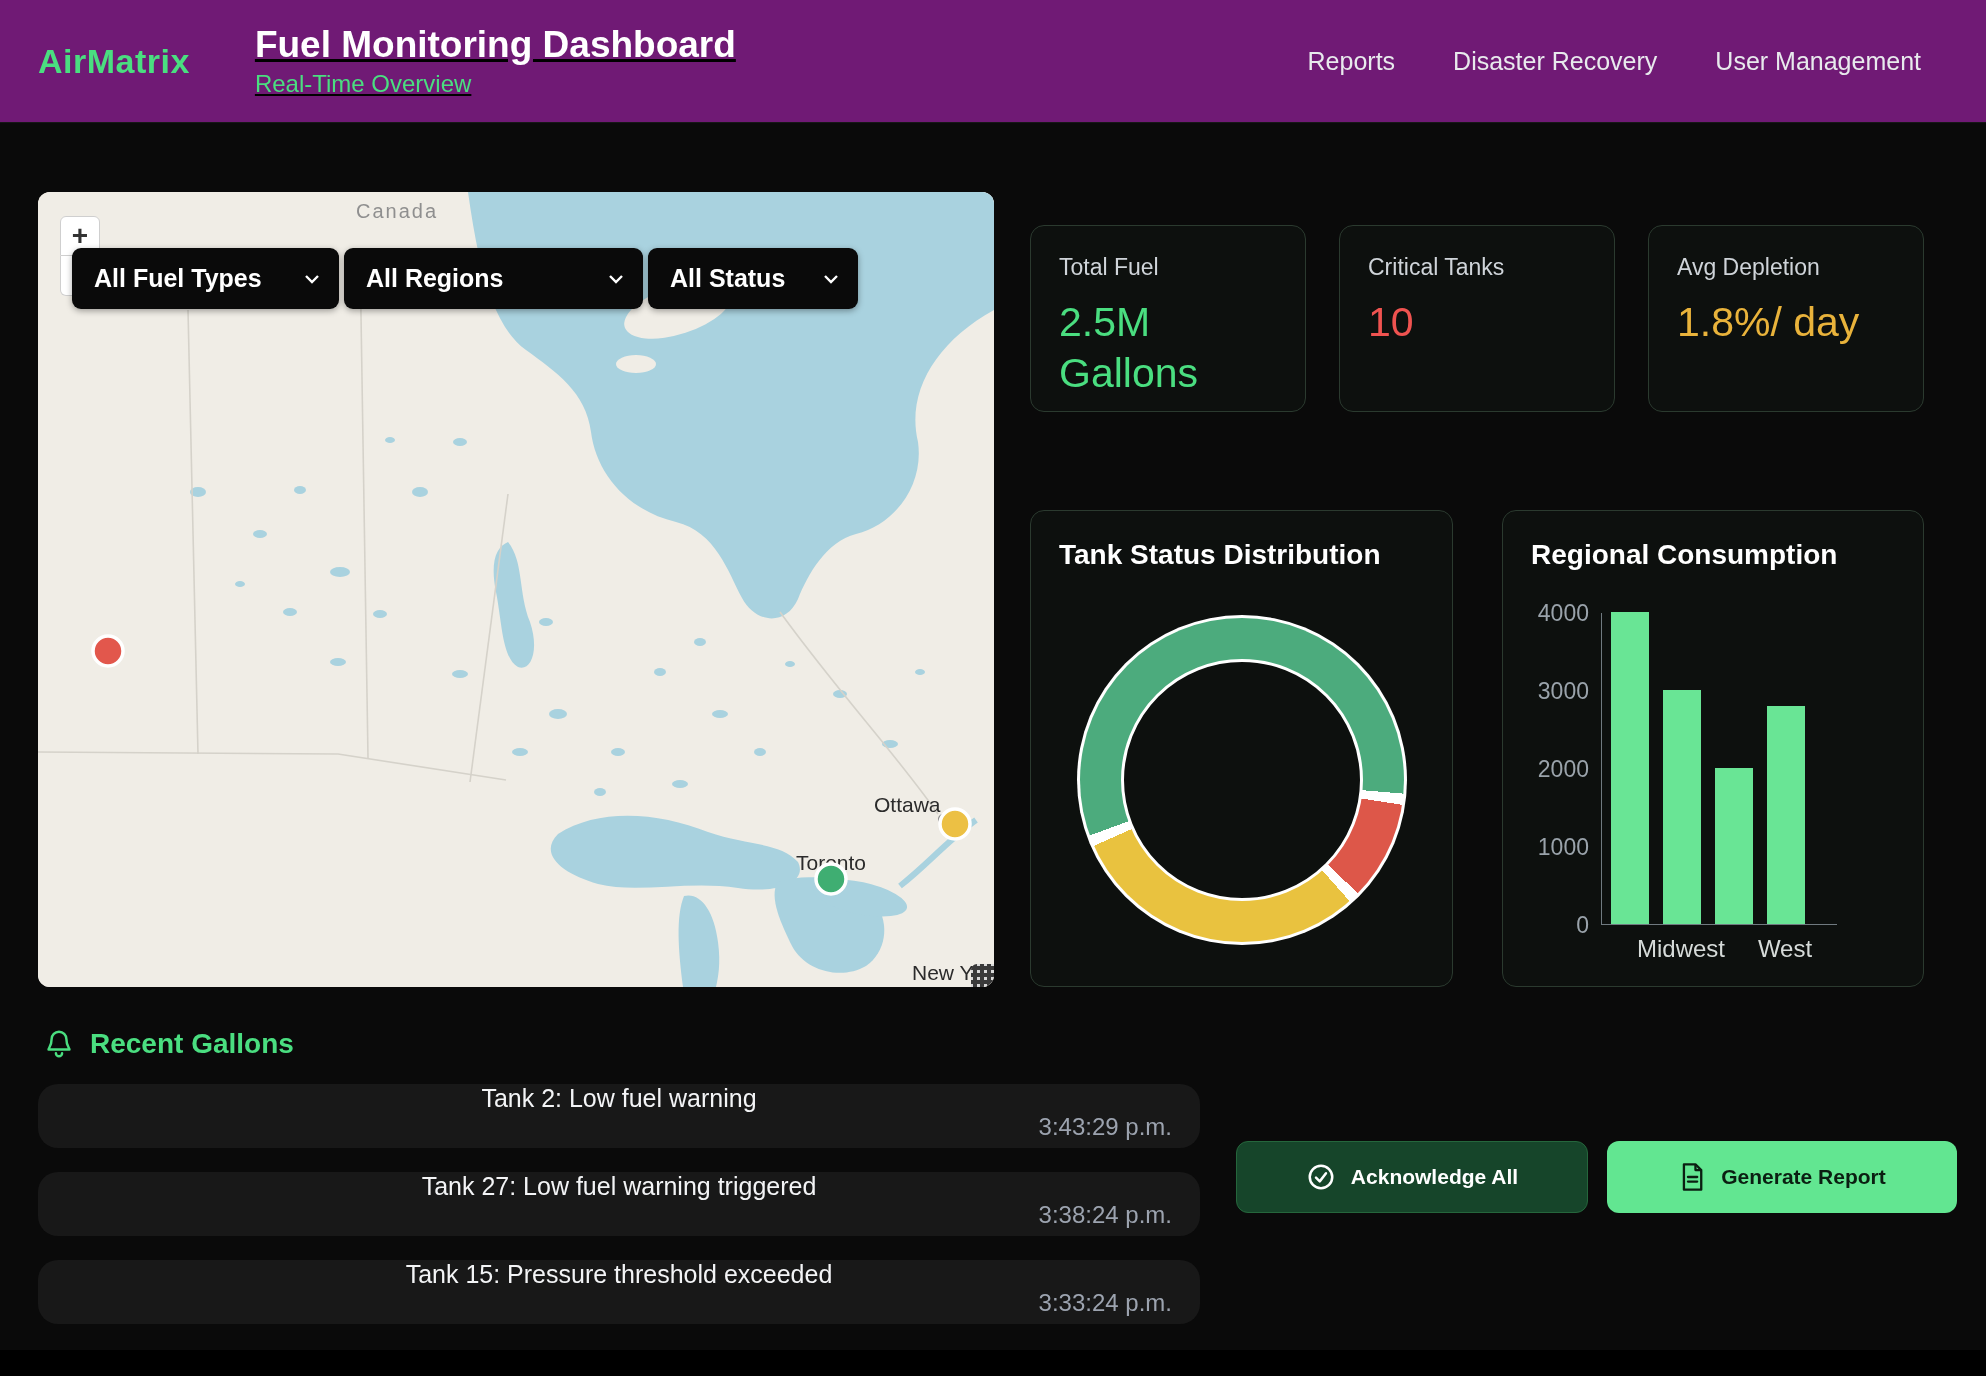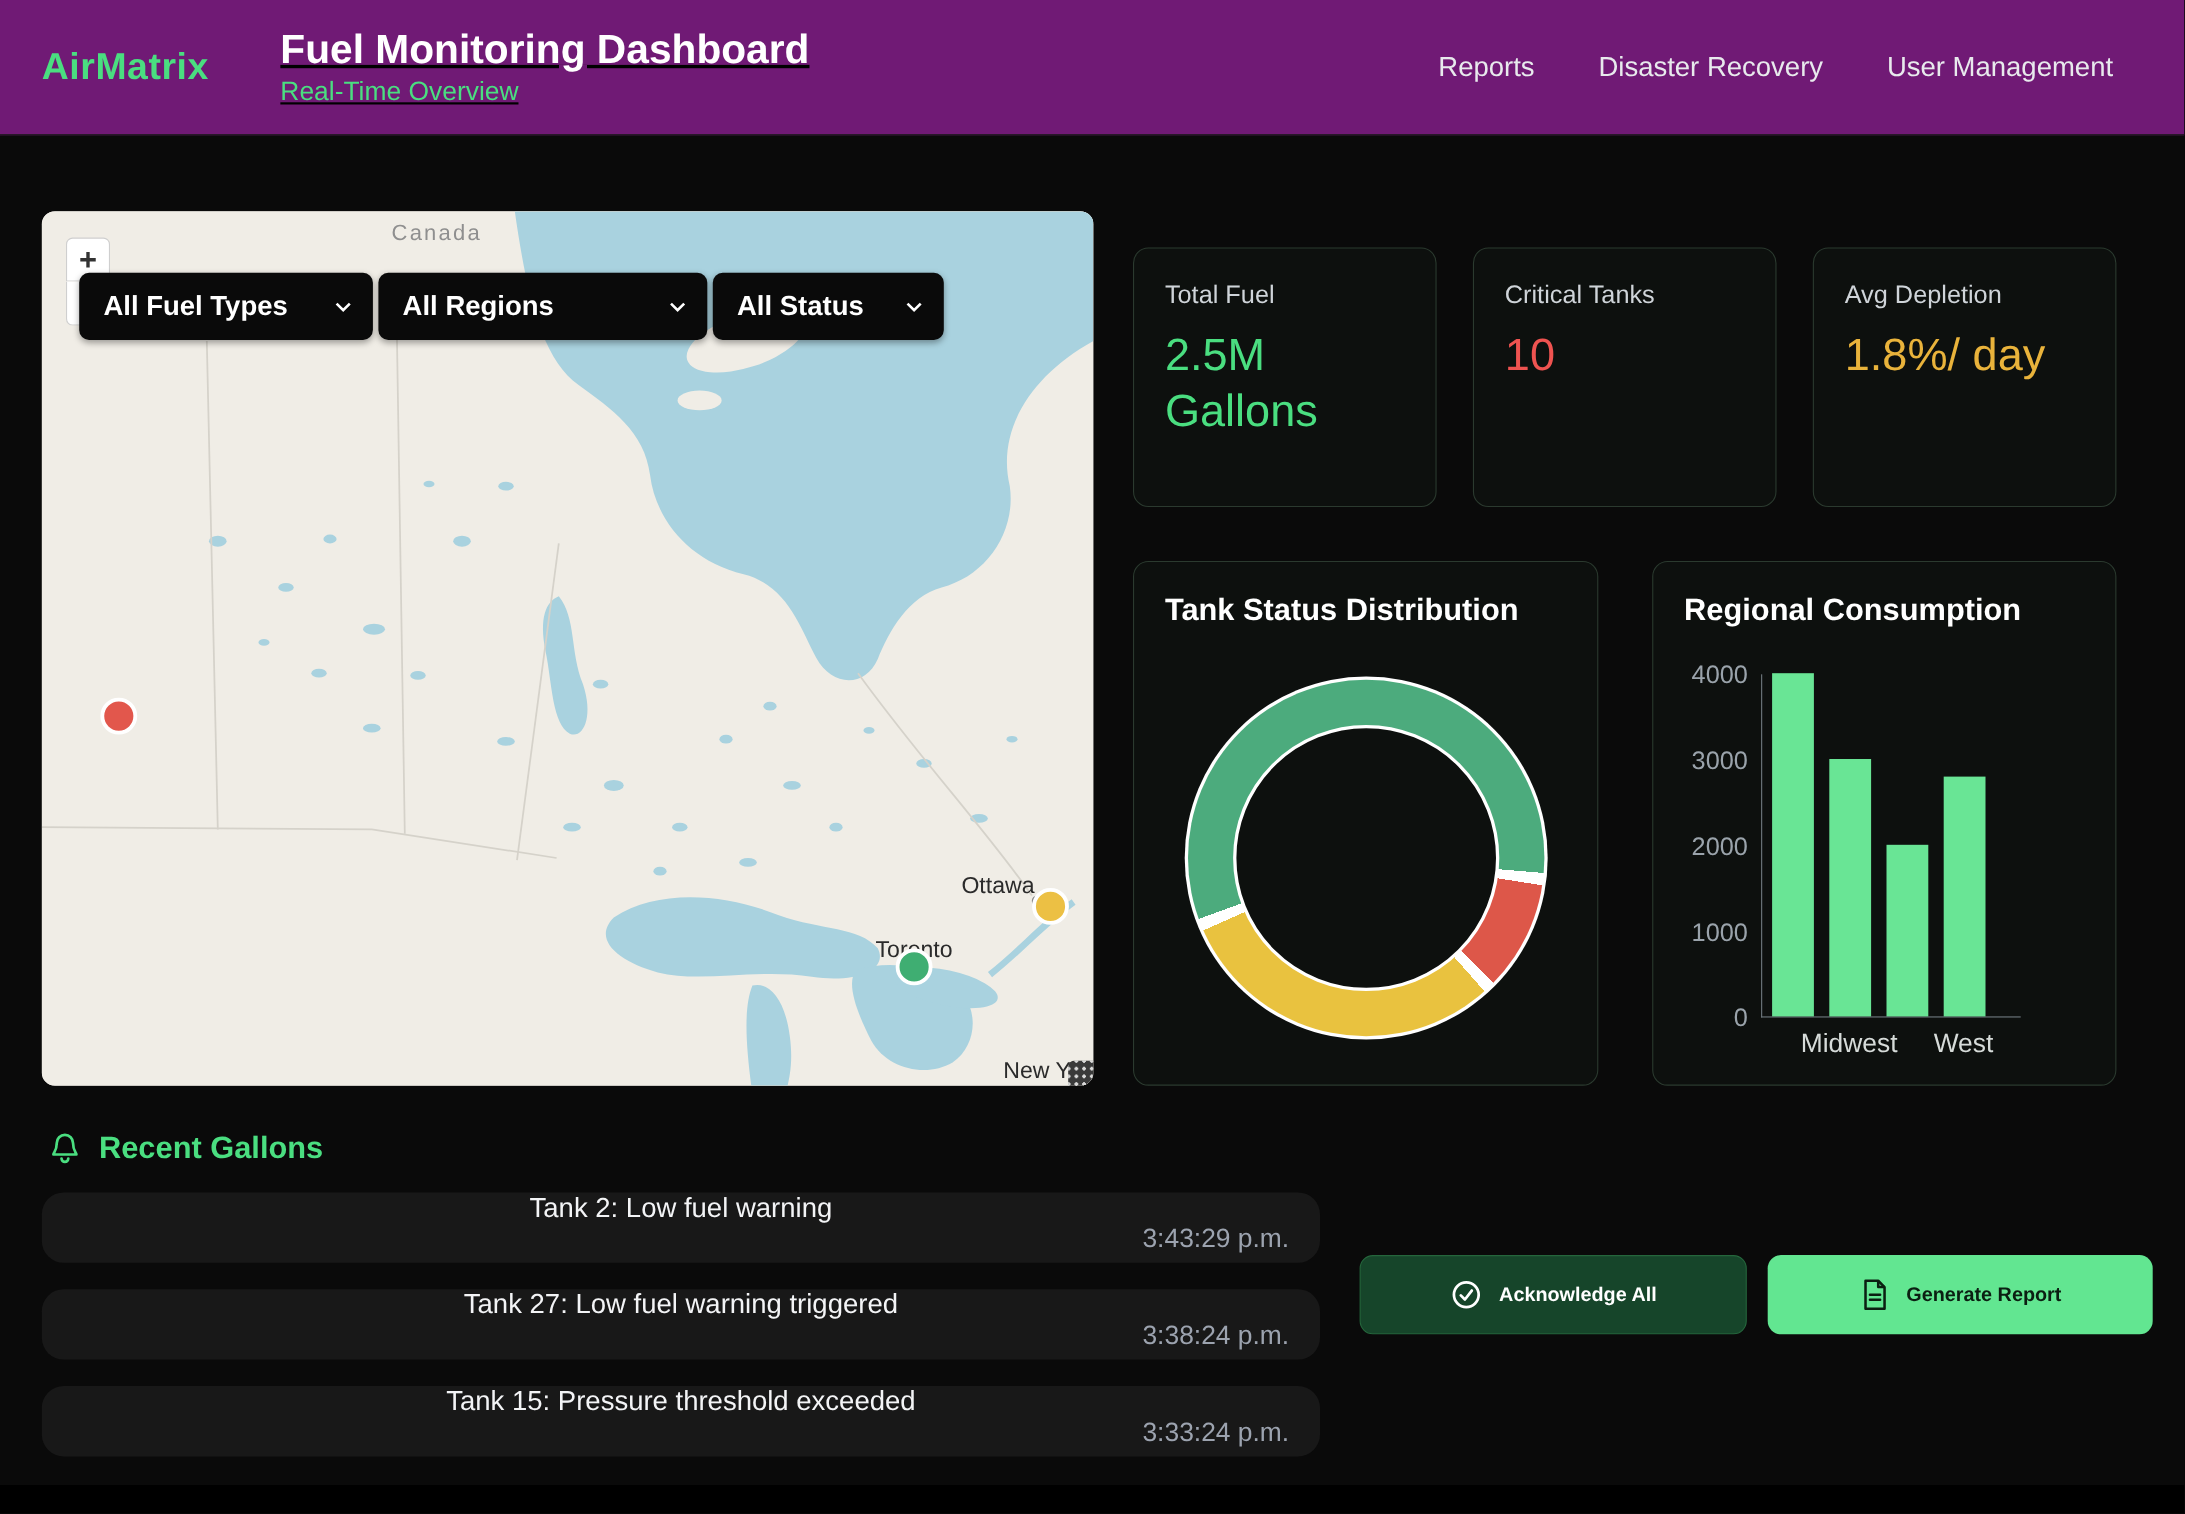--- a/index.html
+++ b/index.html
@@ -34,21 +34,21 @@
   .filter span { font-size:25px; font-weight:bold; white-space:nowrap; }
   .filter svg { margin-left:16px; flex:none; }
   .f-regions { width:299px; } .f-fuel { width:267px; } .f-status { width:210px; }
   .resize-handle { position:absolute; right:-5px; bottom:-5px; width:28px; height:28px; background:#3a3a3a;
                    border-radius:6px; z-index:3; cursor:grab;
                    background-image:radial-gradient(#d9d9d9 1.6px, transparent 1.8px);
                    background-size:7px 7px; background-position:4px 4px; }
 
   
   .stats-row { position:absolute; left:1030px; top:225px; display:flex; gap:33px; }
-  .stat-card { width:276px; height:236px; background:#0d100e; border:1px solid #2b3a2f;
+  .stat-card { width:276px; height:187px; background:#0d100e; border:1px solid #2b3a2f;
                border-radius:14px; padding:28px; }
   .stat-label { font-size:23px; color:#cfd4d9; font-weight:500; }
   .stat-value { font-size:41px; font-weight:normal; margin-top:16px; line-height:1.25; max-width:190px; }
 
   
   .chart-card { position:absolute; top:510px; height:477px; background:#0d100e; border:1px solid #2b3a2f;
                 border-radius:14px; padding:28px; }
   .card-tank { left:1030px; width:423px; display:flex; flex-direction:column; align-items:center; }
   .card-regional { left:1502px; width:422px; }
   .chart-title { font-size:28px; font-weight:bold; color:#ffffff; align-self:flex-start; }
@@ -72,21 +72,21 @@
   .alerts { position:absolute; left:0; top:1014px; width:100%; }
   .alerts-header { display:flex; align-items:center; gap:16px; margin:14px 0 24px 44px; }
   .alerts-title { font-size:28px; font-weight:bold; color:#4ade80; }
   .alert-list { margin-left:38px; width:1162px; }
   .alert-row { height:64px; background:#181818; border-radius:20px; display:flex; align-items:center;
                padding:0 28px; margin-bottom:24px;flex-direction:column; }
   .alert-msg { font-size:25px; color:#f3f4f6; }
   .alert-time { font-size:24px; color:#9ca3af; margin-left:auto; }
 
   .btn { position:absolute; top:1141px; height:72px; border-radius:12px; display:flex; align-items:center;
-         justify-content:center; gap:15px; font-size:18px; font-weight:bold; cursor:pointer; }
+         justify-content:center; gap:15px; font-size:21px; font-weight:bold; cursor:pointer; }
   .btn-ack { left:1236px; width:352px; background:#16452a; border:1px solid #25663c; color:#ffffff; }
   .btn-report { left:1607px; width:350px; background:#62e691; color:#0b1f12; }
 
   .bottom-bar { position:absolute; left:0; bottom:0; width:100%; height:26px; background:#000; }
 </style>
 </head>
 <body>
 
 <div class="app">
 

